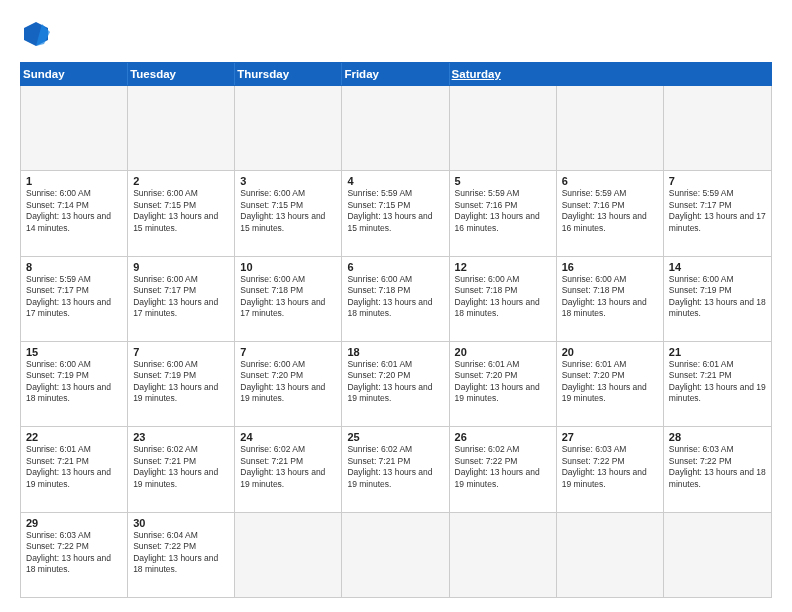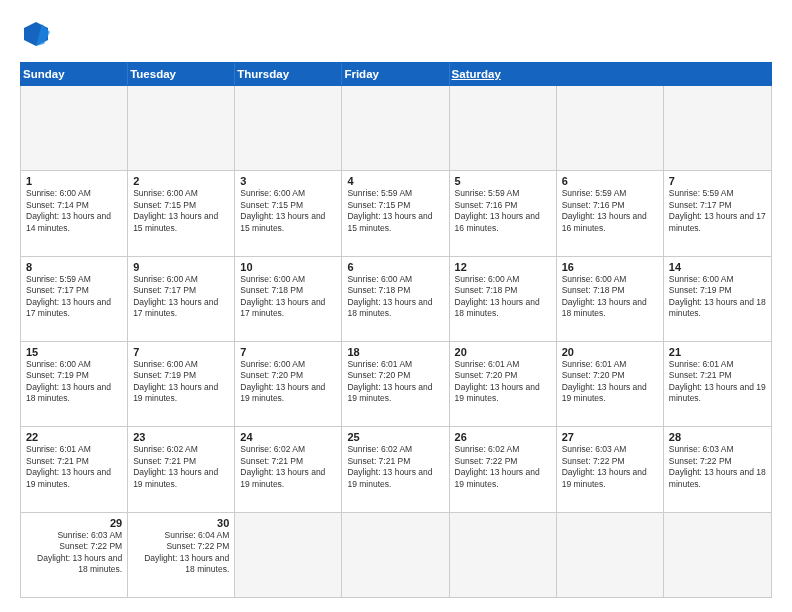--- a/index.html
+++ b/index.html
@@ -63,21 +63,21 @@
       border-left: 1px solid #ccc;
       border-right: 1px solid #ccc;
       border-bottom: 1px solid #ccc;
     }
     .cal-row {
       display: grid;
       grid-template-columns: repeat(7, 1fr);
       flex: 1;
       border-bottom: 1px solid #ccc;
     }
-    .cal-row:last-child { border-bottom: none; text-align: right; }
+    .cal-row:last-child { border-bottom: none; }
     .cal-cell {
       border-right: 1px solid #ccc;
       padding: 4px 5px 3px 5px;
       font-size: 9px;
       color: #333;
       background: #fff;
       vertical-align: top;
       overflow: hidden;
     }
     .cal-cell:last-child { border-right: none; }

